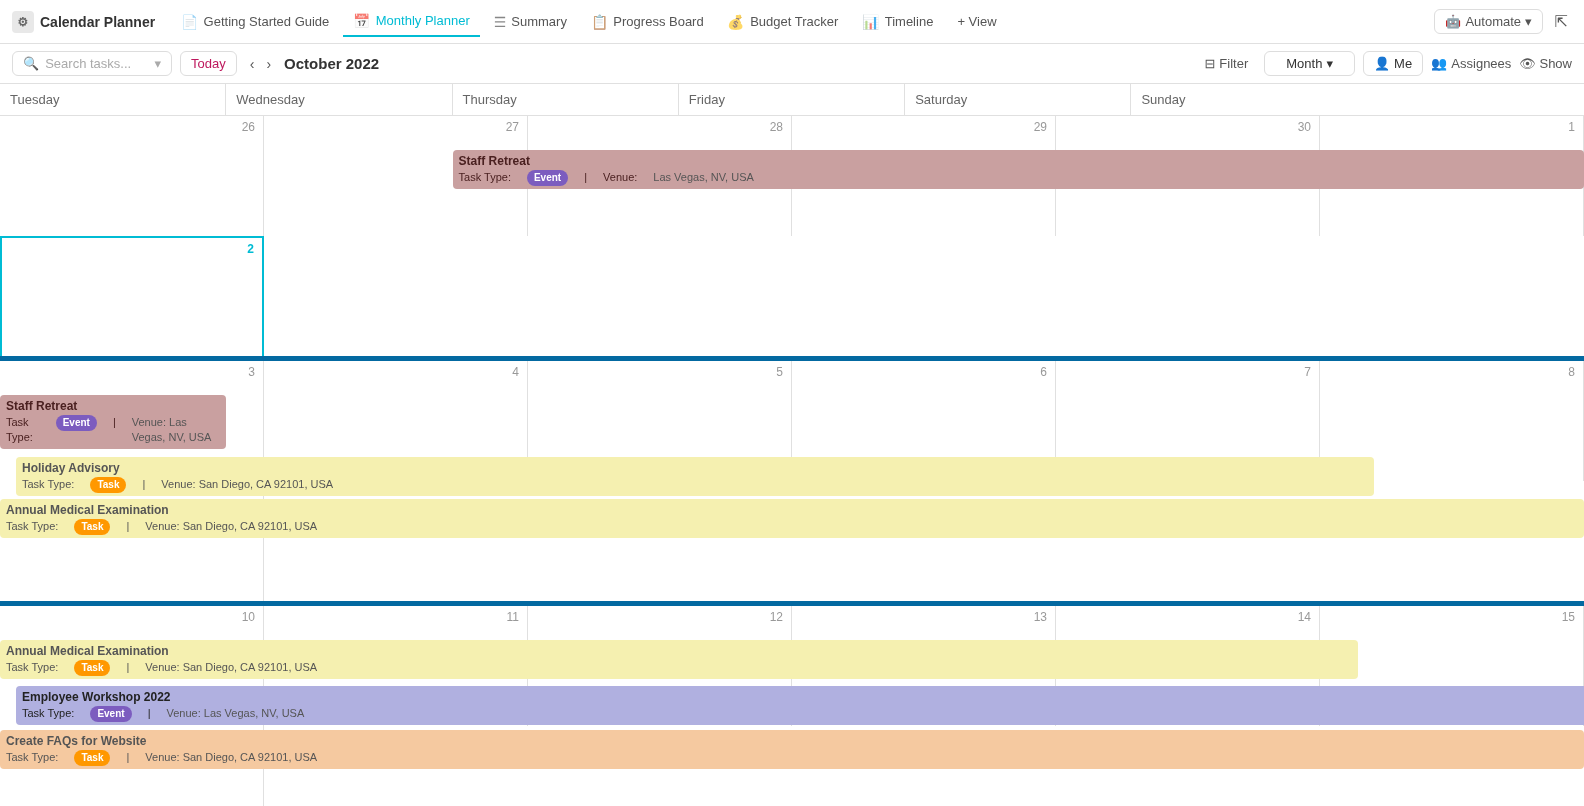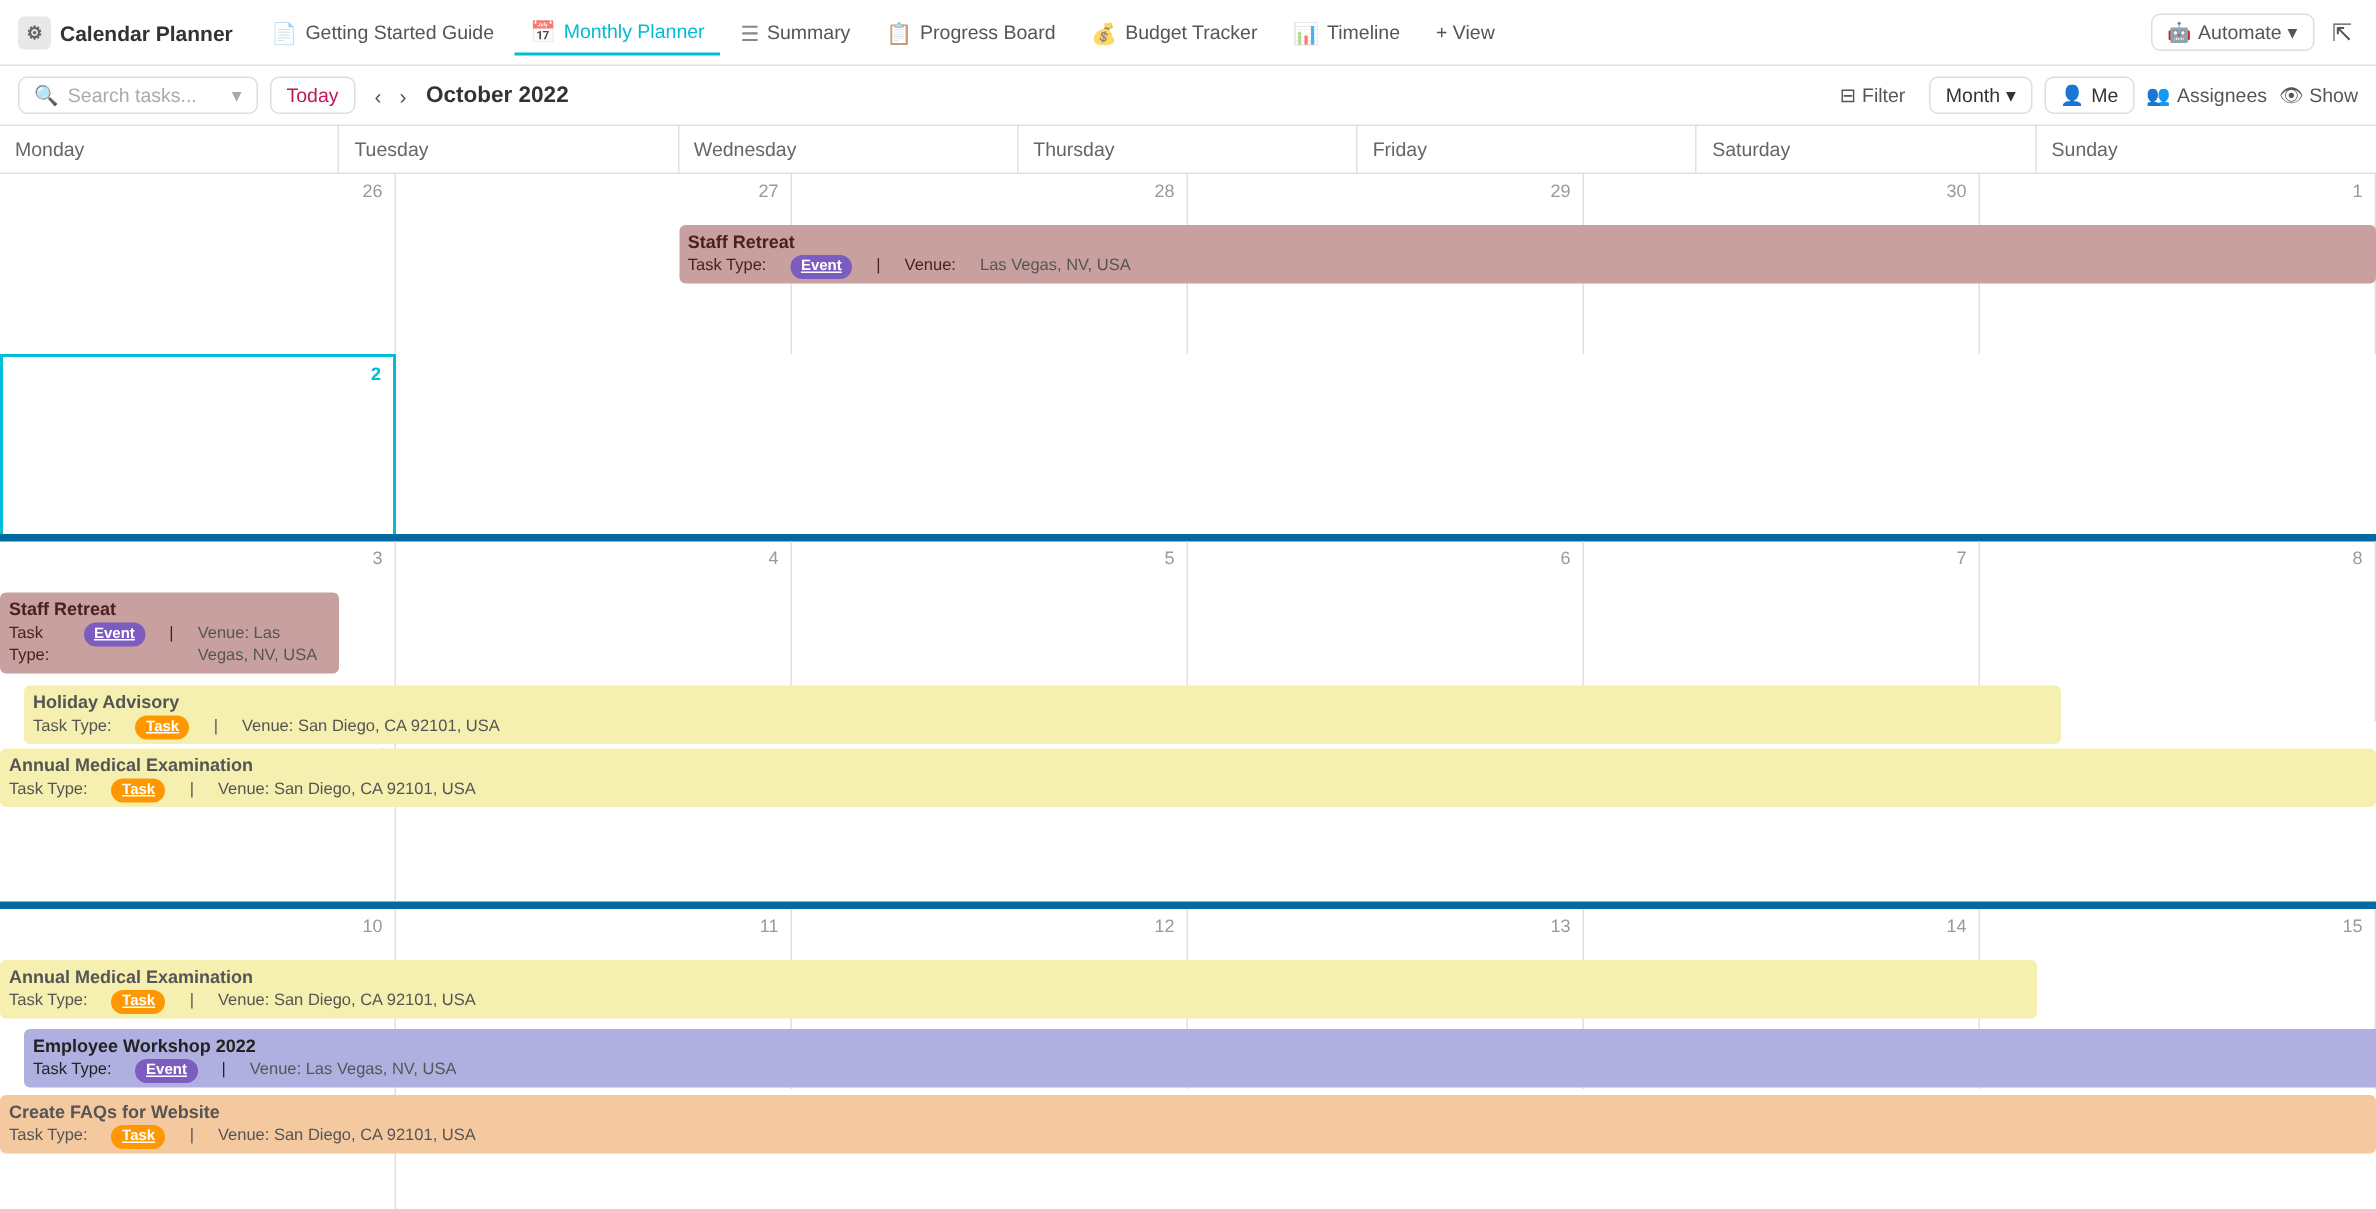--- a/index.html
+++ b/index.html
@@ -73,21 +73,21 @@
     .month-title { font-size: 15px; font-weight: 600; color: #333; }
     .toolbar-spacer { flex: 1; }
     .filter-btn {
       display: flex; align-items: center; gap: 4px;
       border: none; background: none; cursor: pointer;
       font-size: 13px; color: #555; padding: 4px 8px;
     }
     .month-btn {
       display: flex; align-items: center; gap: 4px;
       border: 1px solid #ddd; border-radius: 6px;
-      padding: 4px 10px; background: #fff; cursor: pointer;
+      padding: 4px 21px; background: #fff; cursor: pointer;
       font-size: 13px; color: #333;
     }
     .me-btn {
       display: flex; align-items: center; gap: 4px;
       border: 1px solid #ddd; border-radius: 6px;
       padding: 4px 10px; background: #fff; cursor: pointer;
       font-size: 13px; color: #333;
     }
     .assignees-btn {
       display: flex; align-items: center; gap: 4px;
@@ -127,21 +127,21 @@
       color: #999;
     }
     .day-num.highlight { color: #00bcd4; font-weight: 600; }
 
     
     .sunday-cell {
       border: 2px solid #00bcd4;
     }
     .badge {
       border-radius: 10px; padding: 1px 7px; font-size: 10px; font-weight: 600;
-      color: #fff; display: inline-block; text-decoration: underline;
+      color: #fff; display: inline-block;
     }
     .badge-event { background: #7c5cbf; }
     .badge-task { background: #ff9800; }
     .event-venue { font-size: 11px; color: #555; }
 
     
     .calendar-body { flex: 1; overflow-y: auto; }
 
     
     .week-wrapper {
@@ -258,21 +258,20 @@
     </button>
     <button class="show-btn">
       <span>👁</span>
       <span>Show</span>
     </button>
   </div>
 
   <div class="calendar">
 
     <div class="day-headers">
-      <div class="day-header">Monday</div>
       <div class="day-header">Tuesday</div>
       <div class="day-header">Wednesday</div>
       <div class="day-header">Thursday</div>
       <div class="day-header">Friday</div>
       <div class="day-header">Saturday</div>
       <div class="day-header">Sunday</div>
     </div>
 
     <div class="calendar-body">
 

